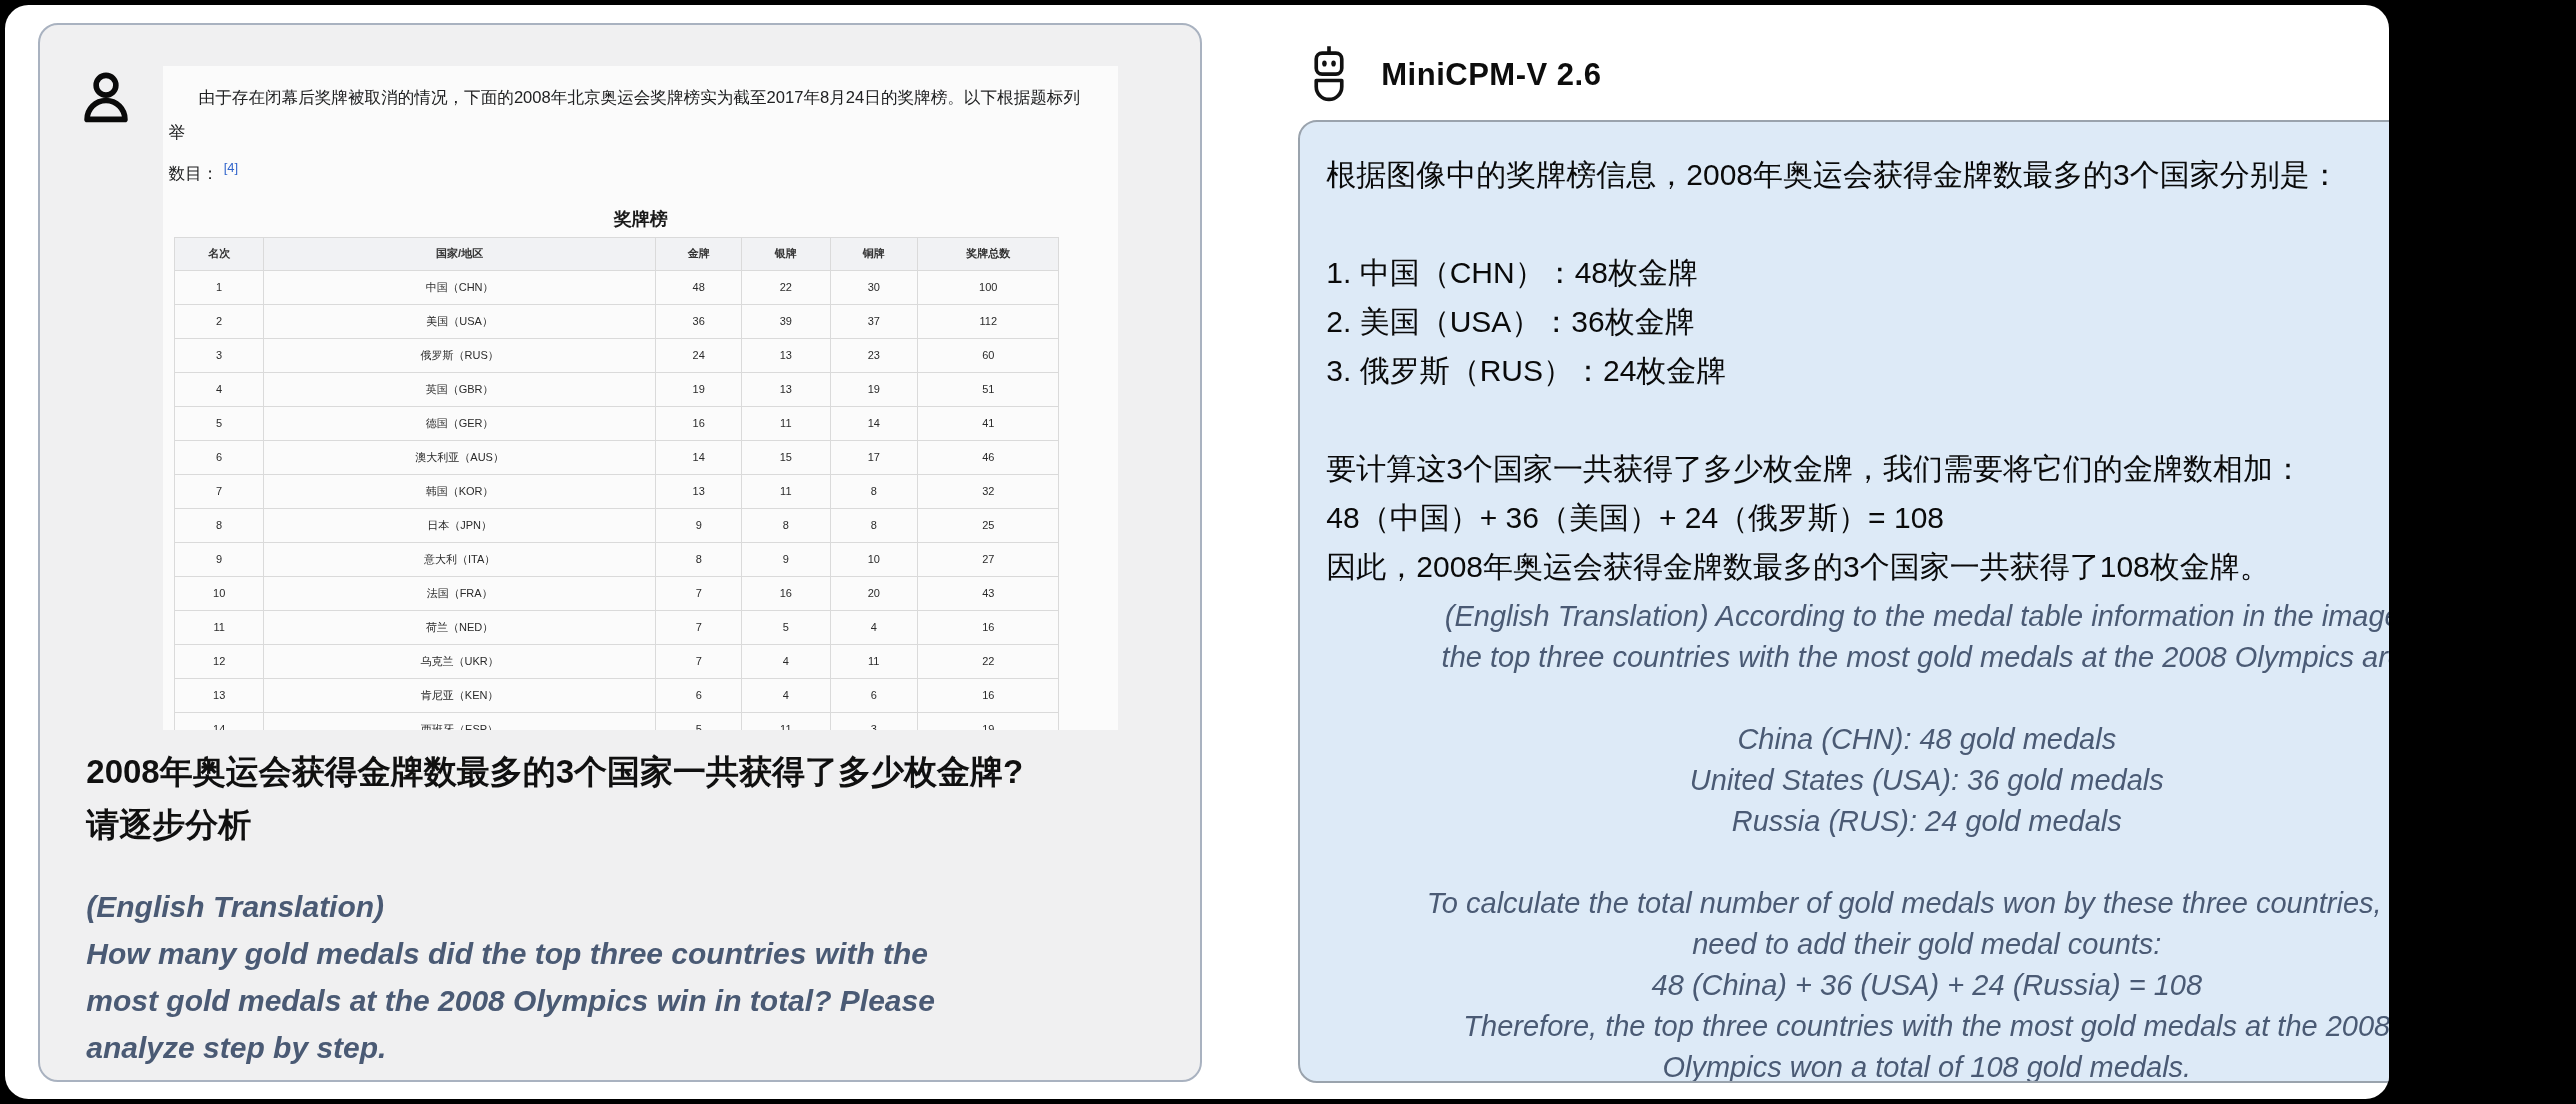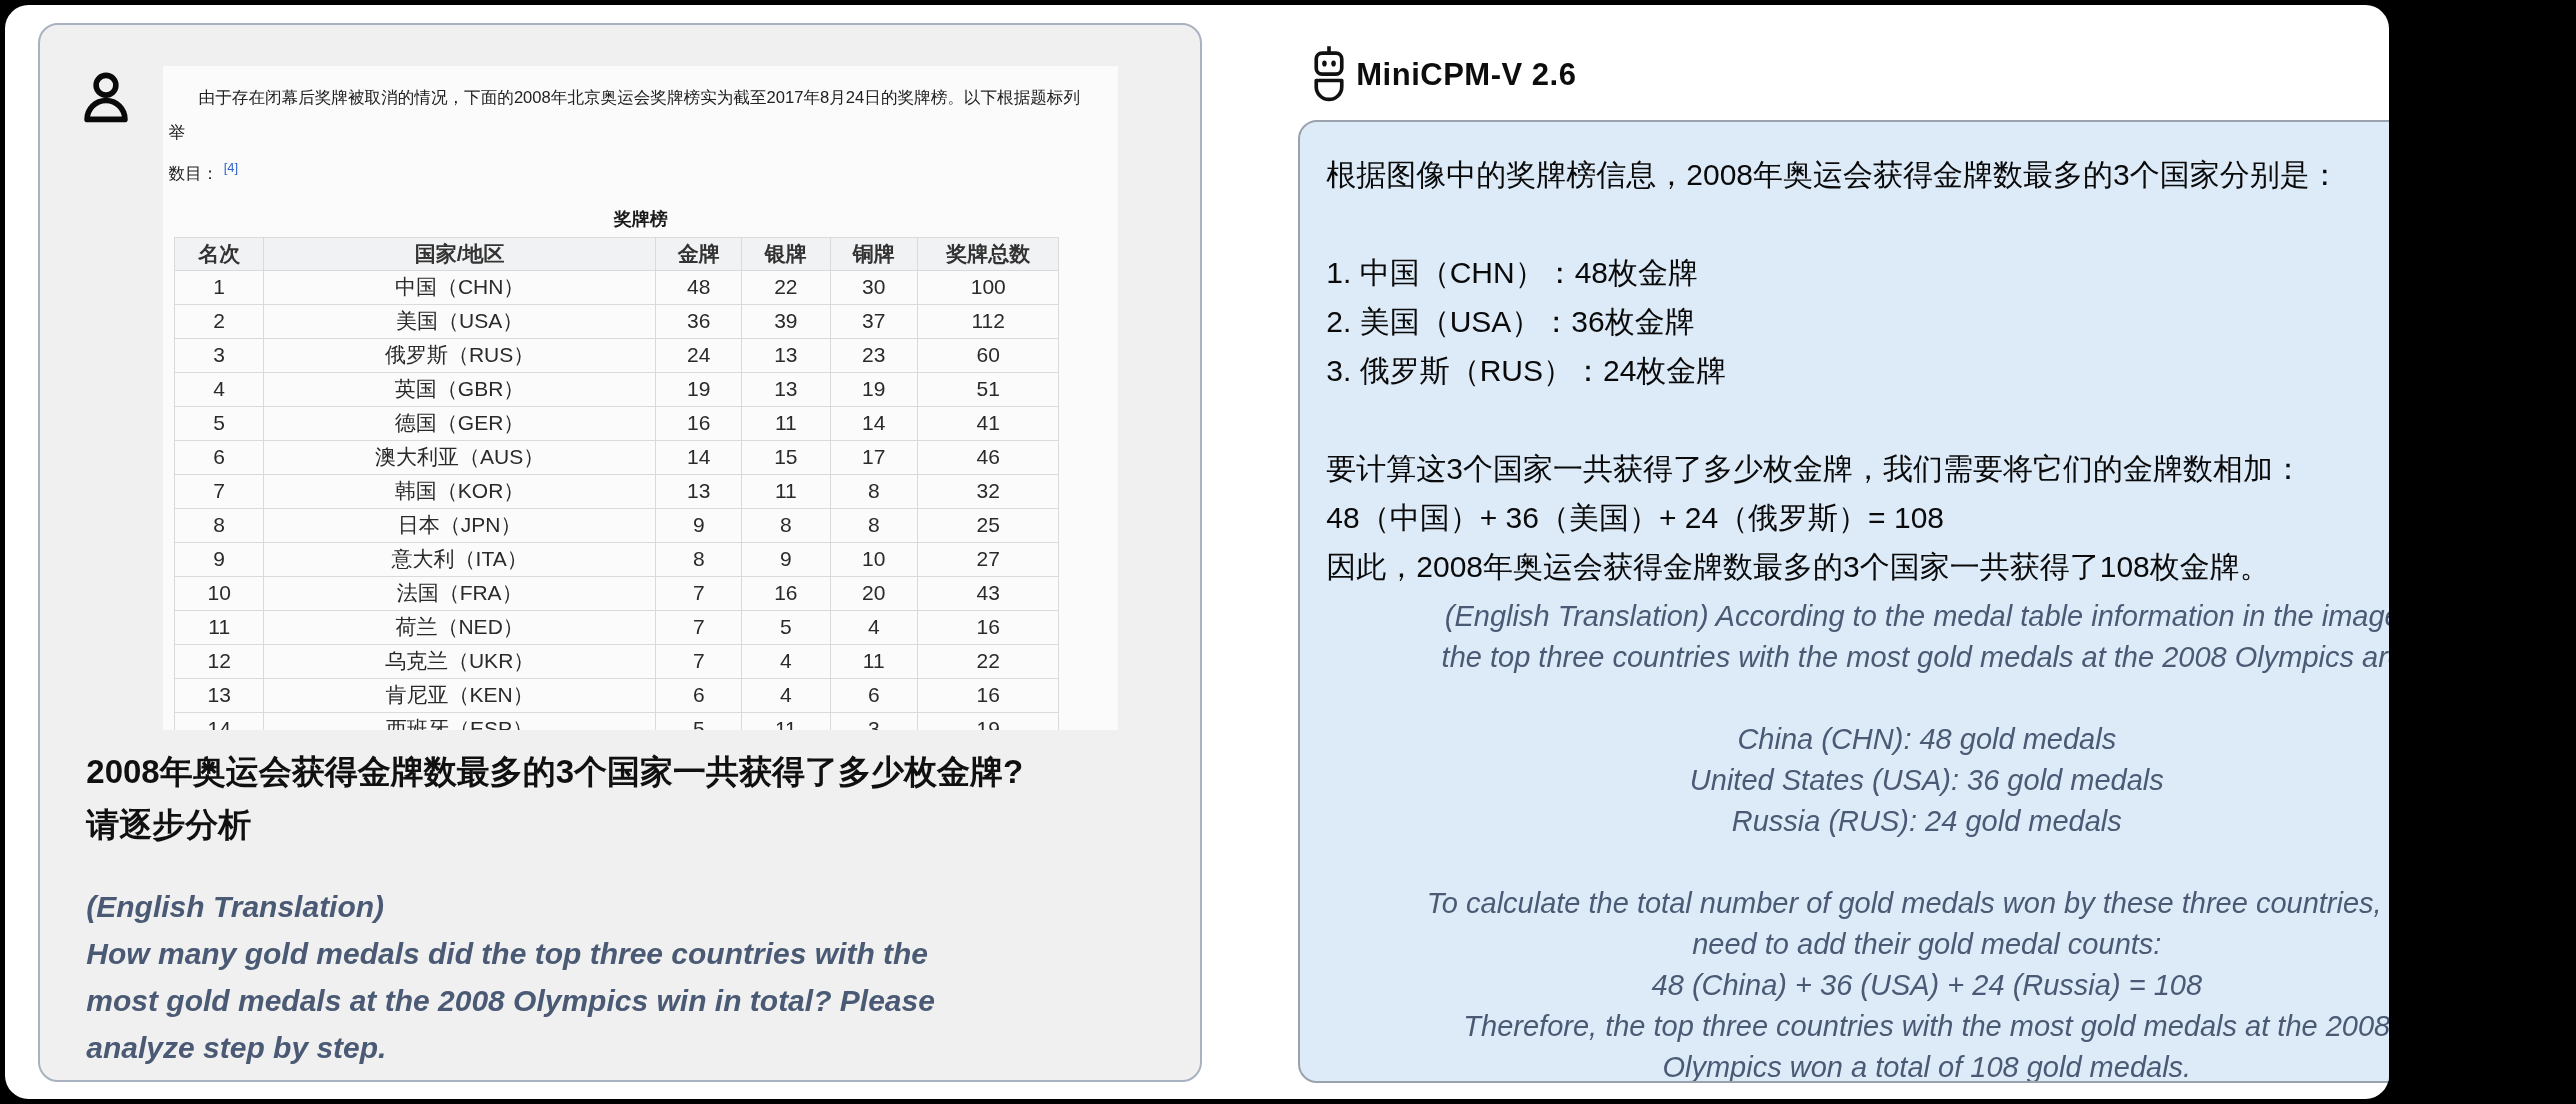--- a/index.html
+++ b/index.html
@@ -31,21 +31,21 @@
     text-indent:30px; white-space:pre-line; font-weight:400;
   }
   .citation { color:#3366cc; font-size:13px; vertical-align:super; margin-left:5.3px; }
   .table-title {
     margin-top:17px; text-align:center;
     font-size:18px; font-weight:600; color:#1a1a1a; line-height:23.5px;
   }
   table.medal-table {
     margin:5.3px 0 0 11.2px; width:885px;
     border-collapse:collapse; table-layout:fixed;
-    font-size:21px; color:#2a2a2a;padding-left:44px;
+    font-size:11px; color:#2a2a2a;padding-left:44px;
   }
   table.medal-table th, table.medal-table td {
     border:1.1px solid #dadada; text-align:center; font-weight:400;
   }
   table.medal-table th { height:33px; font-weight:600; background:#f1f2f4; color:#333; }
   table.medal-table td { height:34px; background:#fbfbfb; }
 
   .question-zh {
     position:absolute; left:46px; top:720px; width:1074px;
     font-size:33px; font-weight:700; color:#101010; line-height:53px;
@@ -53,21 +53,21 @@
   }
   .question-en {
     position:absolute; left:46px; top:858px; width:1074px;
     font-size:30px; font-weight:700; font-style:italic; color:#4a5a74;
     line-height:47px; white-space:pre-line;
   }
 
   
   .model-header {
     position:absolute; left:1302px; top:35px; height:69px;
-    display:flex; align-items:center; gap:5px;
+    display:flex; align-items:center; gap:30px;
   }
   .robot-icon { width:44px; height:62px; }
   .model-name { font-size:31px; font-weight:700; color:#0d0d0d; letter-spacing:0.5px; }
 
   .model-bubble {
     position:absolute; left:1293px; top:115px; width:1243px; height:963px;
     background:#ddeaf7; border:2.1px solid #9aa3ad; border-radius:19px;
     padding:28px 12px 0 26px; overflow:hidden;
   }
   .resp-zh {

